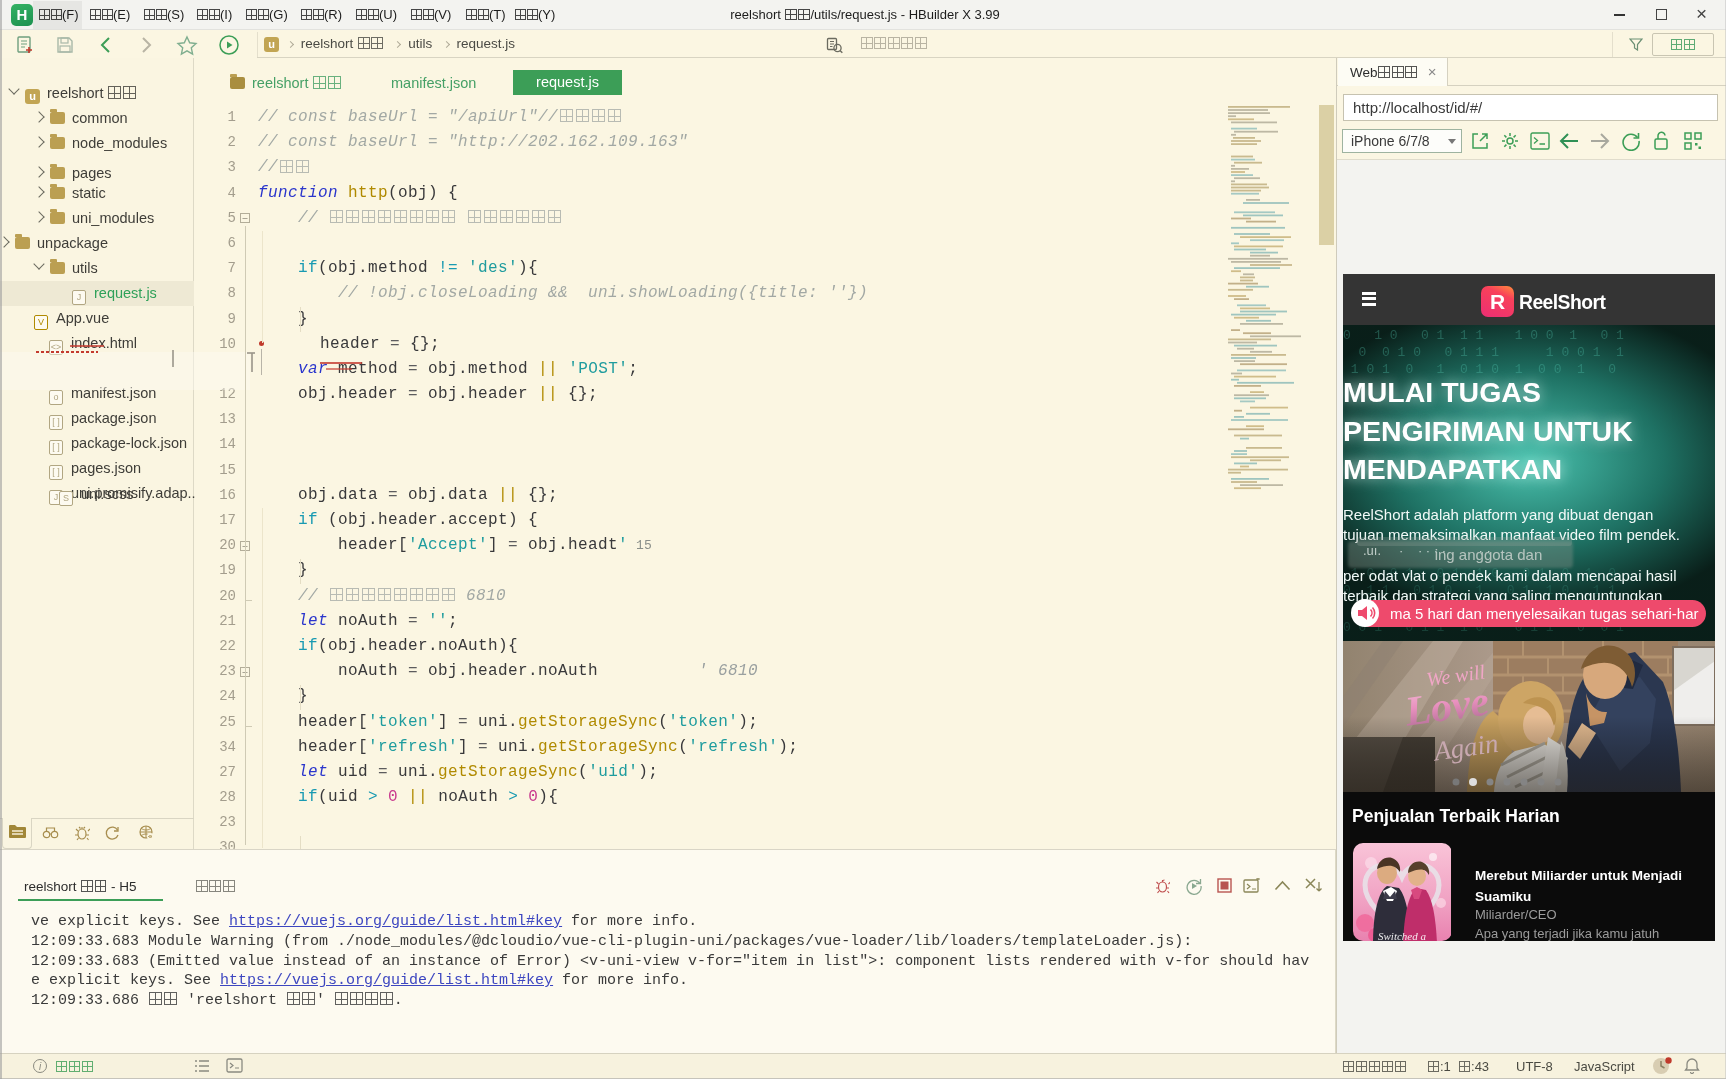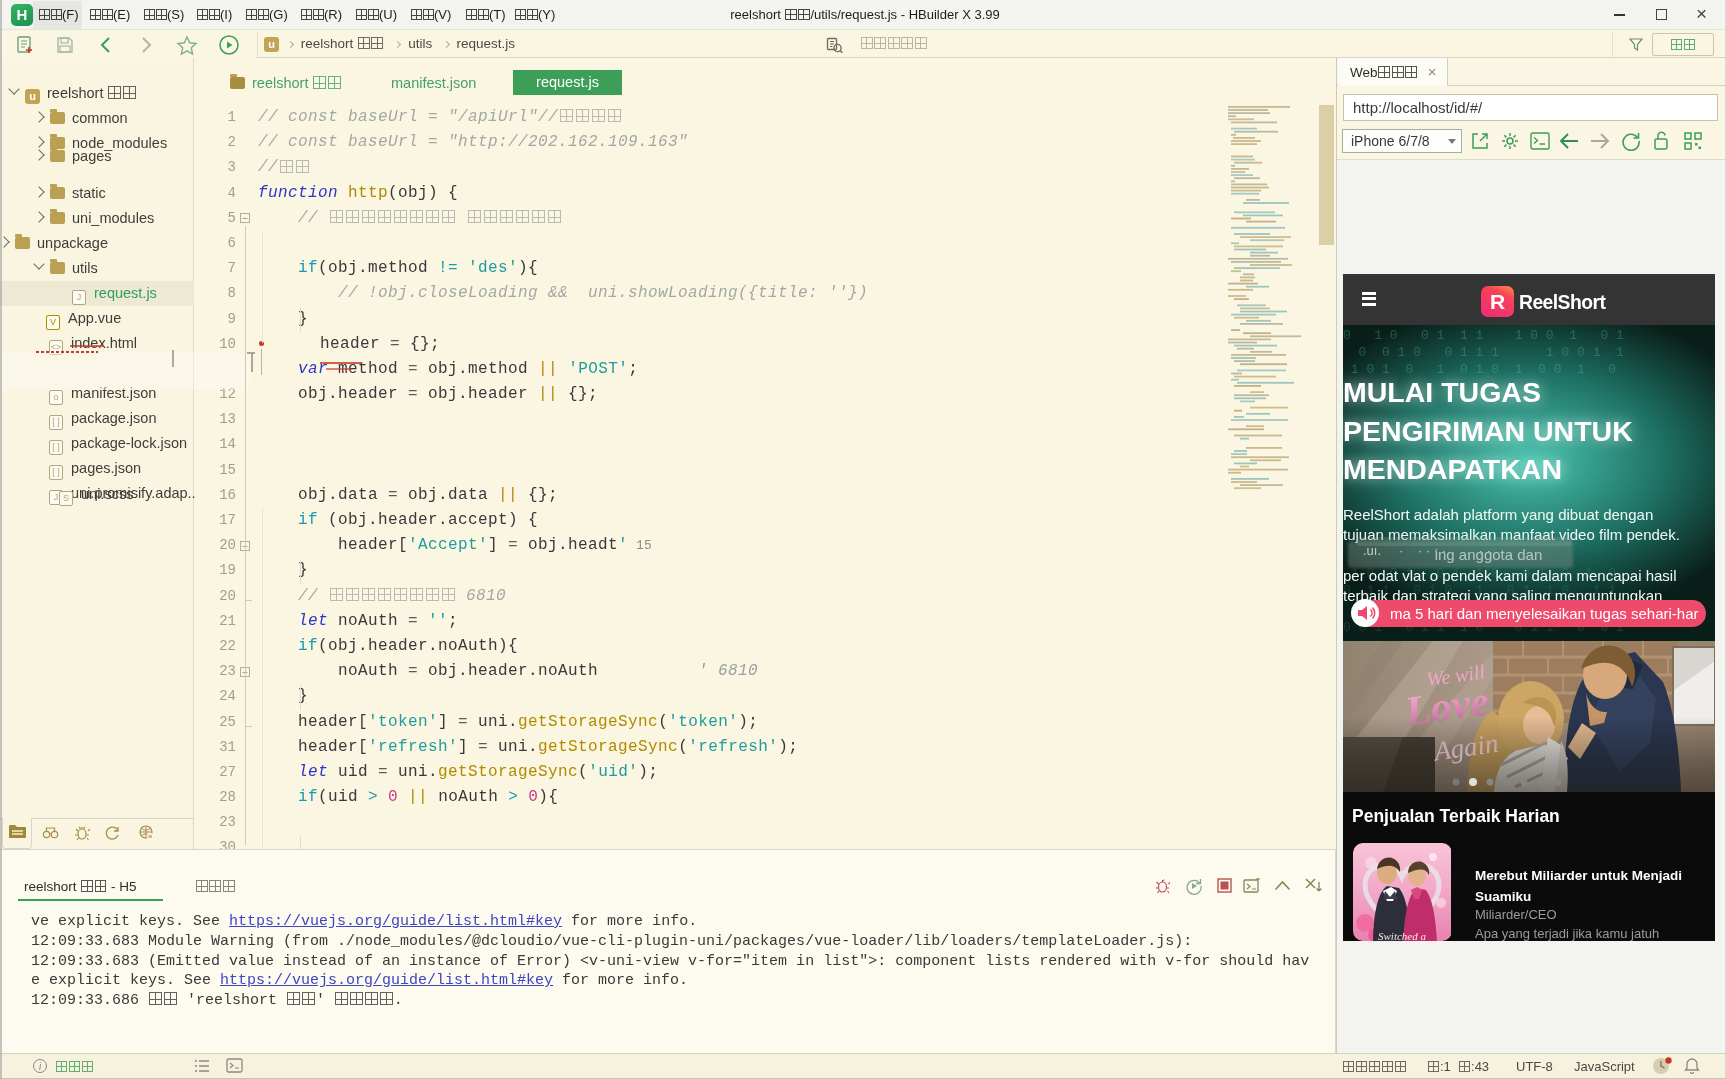--- a/index.html
+++ b/index.html
@@ -139,27 +139,27 @@
 <div class="abs" style="left:264px;top:37px;width:15px;height:15px;background:#c2a553;border-radius:3px;color:#fff;font-size:11px;font-weight:bold;text-align:center;line-height:15px">u</div>
 <div class="abs crumbtxt" style="left:284px"><span class="chev"></span>&nbsp;reelshort <span class="cj"></span><span class="cj"></span>&nbsp;&nbsp;<span class="chev"></span>&nbsp;utils&nbsp;&nbsp;<span class="chev"></span>&nbsp;request.js</div>
 <div class="abs" id="searchtxt" style="left:860px"><span class="cj"></span><span class="cj"></span><span class="cj"></span><span class="cj"></span><span class="cj"></span></div>
 <div class="abs" id="prevbtn"><span class="cj"></span><span class="cj"></span></div>
 
 <div class="abs" id="sidebar"></div>
 <div class="abs" id="selrow"></div>
 <div class="abs trow" style="top:81px;padding-left:10px"><span class="arr arrD"></span><span class="uicon">u</span>reelshort <span class="cj"></span><span class="cj"></span></div>
 <div class="abs trow" style="top:106px;padding-left:35px"><span class="arr arrR"></span><span class="ficon"></span>common</div>
 <div class="abs trow" style="top:131px;padding-left:35px"><span class="arr arrR"></span><span class="ficon"></span>node_modules</div>
-<div class="abs trow" style="top:144px;padding-left:35px"><span class="arr arrR"></span><span class="ficon"></span>pages</div>
+<div class="abs trow" style="top:161px;padding-left:35px"><span class="arr arrR"></span><span class="ficon"></span>pages</div>
 <div class="abs trow" style="top:181px;padding-left:35px"><span class="arr arrR"></span><span class="ficon"></span>static</div>
 <div class="abs trow" style="top:206px;padding-left:35px"><span class="arr arrR"></span><span class="ficon"></span>uni_modules</div>
 <div class="abs trow" style="top:231px;"><span class="arr arrR"></span><span class="ficon"></span>unpackage</div>
 <div class="abs trow" style="top:256px;padding-left:35px"><span class="arr arrD"></span><span class="ficon"></span>utils</div>
 <div class="abs trow" style="top:281px;padding-left:72px;color:#2fa159"><span class="oicon">J</span>request.js</div>
-<div class="abs trow" style="top:306px;padding-left:46px"><span class="oicon" style="color:#b08a00;border-color:#b08a00">V</span>App.vue</div>
+<div class="abs trow" style="top:306px;padding-left:34px"><span class="oicon" style="color:#b08a00;border-color:#b08a00">V</span>App.vue</div>
 <div class="abs trow" style="top:331px;padding-left:49px"><span class="oicon">&lt;&gt;</span>index.html</div>
 <div class="abs trow" style="top:381px;padding-left:49px"><span class="oicon">o</span>manifest.json</div>
 <div class="abs trow" style="top:406px;padding-left:49px"><span class="oicon">[ ]</span>package.json</div>
 <div class="abs trow" style="top:431px;padding-left:49px"><span class="oicon">[ ]</span>package-lock.json</div>
 <div class="abs trow" style="top:456px;padding-left:49px"><span class="oicon">[ ]</span>pages.json</div>
 <div class="abs trow" style="top:481px;padding-left:49px"><span class="oicon">J</span>uni.promisify.adap...</div>
 <div class="abs trow" style="top:482px;padding-left:59px"><span class="oicon">S</span>uni.scss</div>
 <div class="abs" id="sidebtm"></div>
 <div class="abs" id="sidetab"></div>
 <svg class="abs" style="left:8px;top:823px" width="19" height="16" viewBox="0 0 19 16">
@@ -190,21 +190,21 @@
     <div class="ln">16</div>
       <div class="ln">17</div>
       <div class="ln">20</div>
       <div class="ln">19</div>
       <div class="ln">20</div>
     <div class="ln">21</div>
       <div class="ln">22</div>
       <div class="ln">23</div>
       <div class="ln">24</div>
       <div class="ln">25</div>
-    <div class="ln">31</div>
+    <div class="ln">34</div>
       <div class="ln">27</div>
       <div class="ln">28</div>
       <div class="ln">23</div>
       <div class="ln">30</div>
   </div>
   <div class="abs" id="codebox">
 <div class="cl"><span class="cm">// const baseUrl = "/apiUrl"//<i class="cj"></i><i class="cj"></i><i class="cj"></i><i class="cj"></i></span></div>
 <div class="cl"><span class="cm">// const baseUrl = "http://202.162.109.163"</span></div>
 <div class="cl"><span class="cm">//<i class="cj"></i><i class="cj"></i></span></div>
 <div class="cl"><span class="kw">function</span> <span class="fn">http</span>(obj) {</div>

